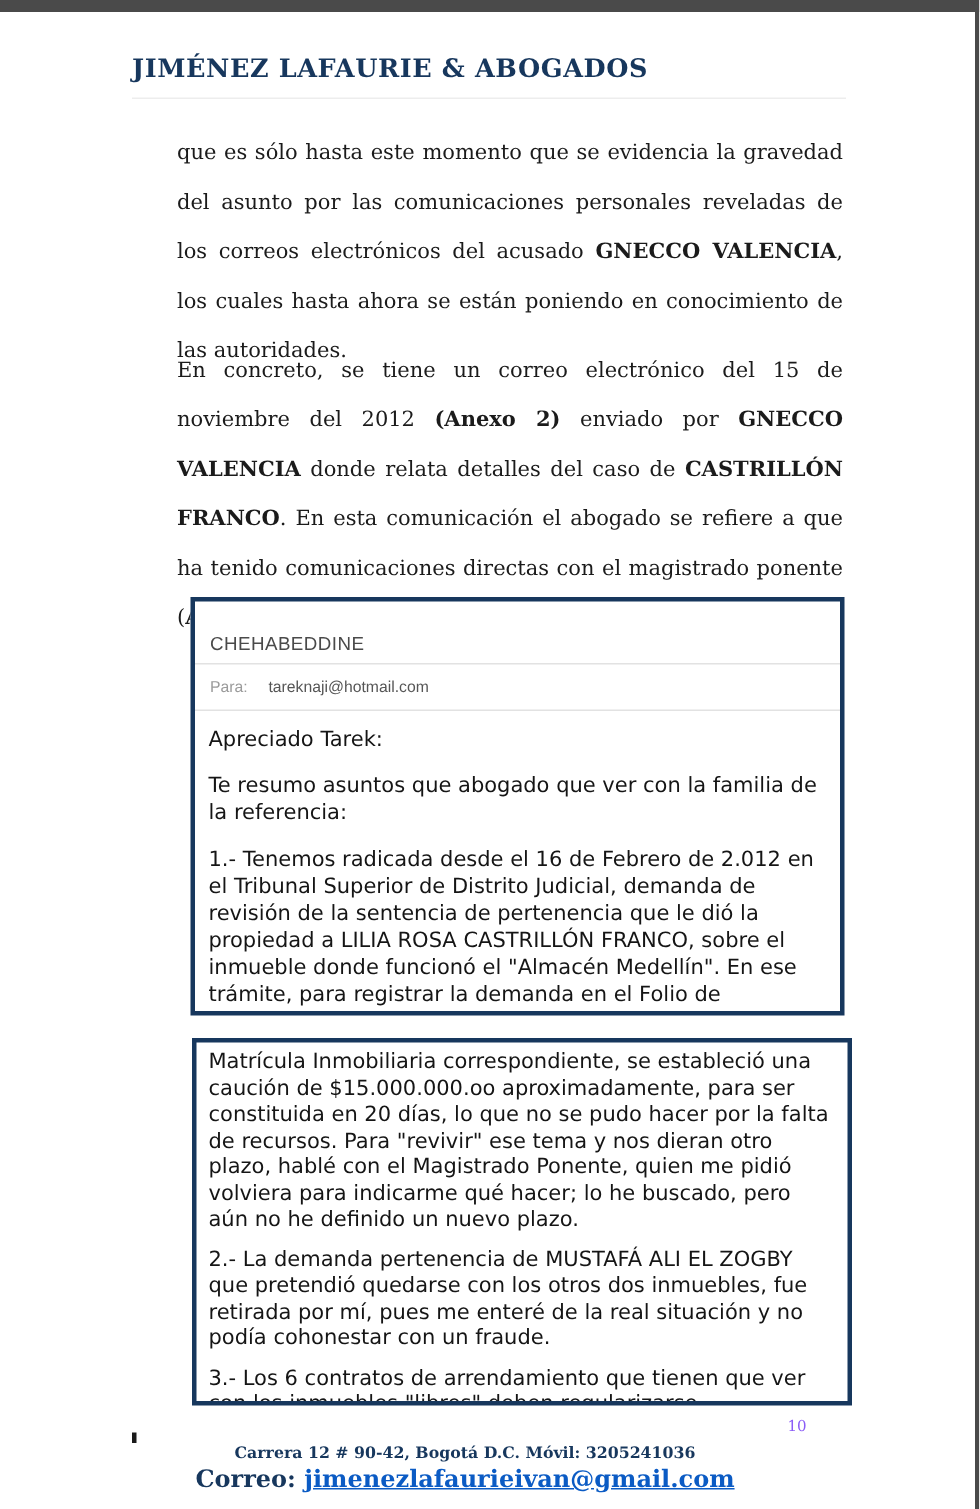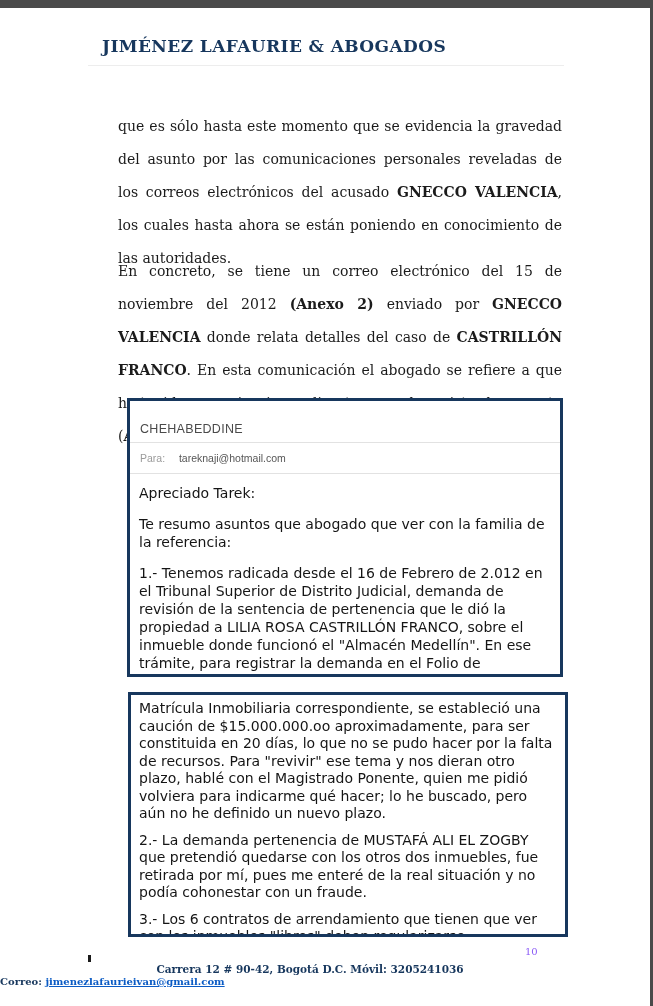--- a/index.html
+++ b/index.html
@@ -5,27 +5,27 @@
   html, body { margin:0; padding:0; background:#ffffff; }
   .page {
     position:relative; width:653px; height:1006px; background:#ffffff;
     overflow:hidden; font-family:"DejaVu Serif", serif;
   }
   .topbar { position:absolute; top:0; left:0; width:653px; height:8px; background:#4a4a4a; }
   .right-edge { position:absolute; top:0; right:0; width:3px; height:1006px; background:#4a4a4a; }
 
   .firm {
     position:absolute; left:88px; top:36px; font-size:17px; font-weight:bold;
-    color:#17375d; letter-spacing:0.4px; white-space:nowrap;margin-left:14px;
+    color:#17375d; letter-spacing:0.4px; white-space:nowrap;
   }
   .firm-rule { position:absolute; left:88px; top:65px; width:476px; height:1px; background:#ededed; }
 
   .para {
     position:absolute; left:118px; width:444px; font-size:14px; line-height:33px;
-    color:#1b1b1b; text-align:justify;margin-top:24px;
+    color:#1b1b1b; text-align:justify;
   }
   .para b { font-weight:bold; }
   #para1 { top:86px; }
   #para2 { top:231px; }
 
   .mailbox {
     position:absolute; left:127px; top:398px; width:436px; height:279px;
     border:3px solid #17375d; background:#ffffff; box-sizing:border-box; overflow:hidden;
   }
   .mail-subject {
@@ -52,22 +52,22 @@
     padding:5px 8px 0; font-family:"DejaVu Sans", sans-serif; font-size:14px;
     line-height:17.5px; color:#151515;
   }
   .mailbox2 p { margin:0 0 9px; }
 
   .footer-address {
     position:absolute; left:0; top:963px; width:620px; text-align:center;
     font-size:10.5px; font-weight:bold; color:#17375d;
   }
   .footer-mail {
-    position:absolute; left:0; top:976px; width:620px; text-align:left;
-    font-size:10px; font-weight:bold; color:#17375d;
+    position:absolute; left:0; top:976px; width:620px; text-align:center;
+    font-size:16px; font-weight:bold; color:#17375d;
   }
   .footer-mail a { color:#0b5bc4; text-decoration:underline; }
   .page-number { position:absolute; left:525px; top:946px; font-size:10px; color:#8b5cf6; }
   .footer-mark { position:absolute; left:88px; top:955px; width:3px; height:7px; background:#1a1a1a; }
 </style>
 </head>
 <body>
 
 <div class="page">
 

